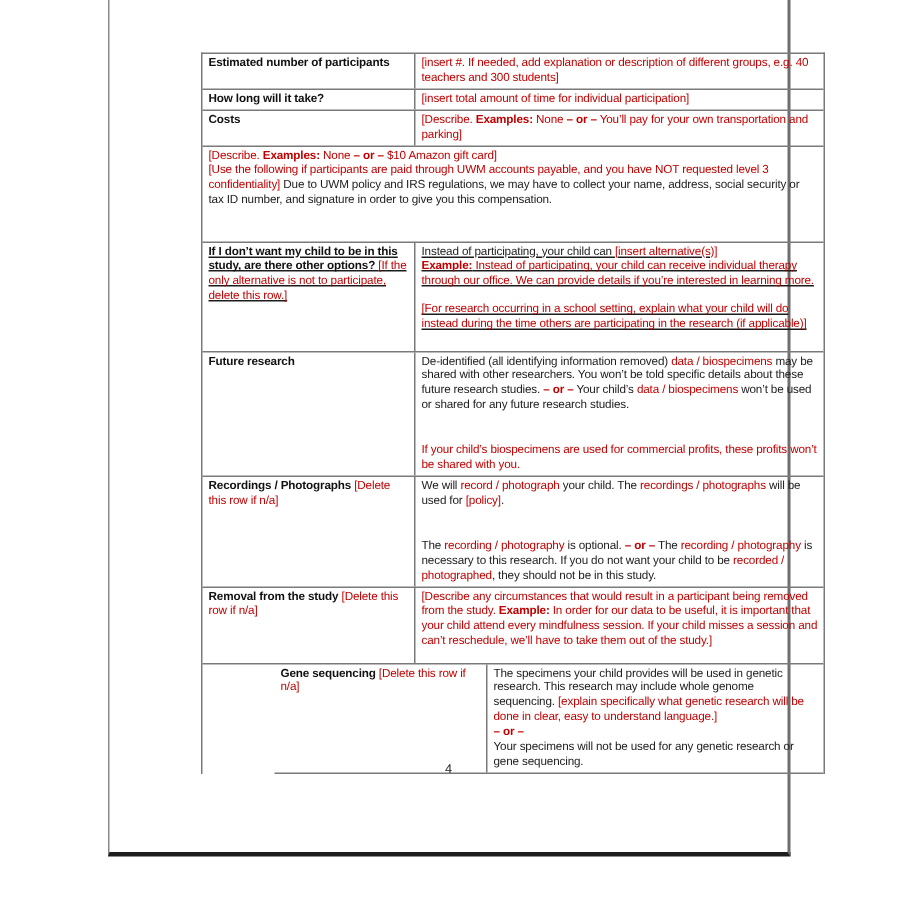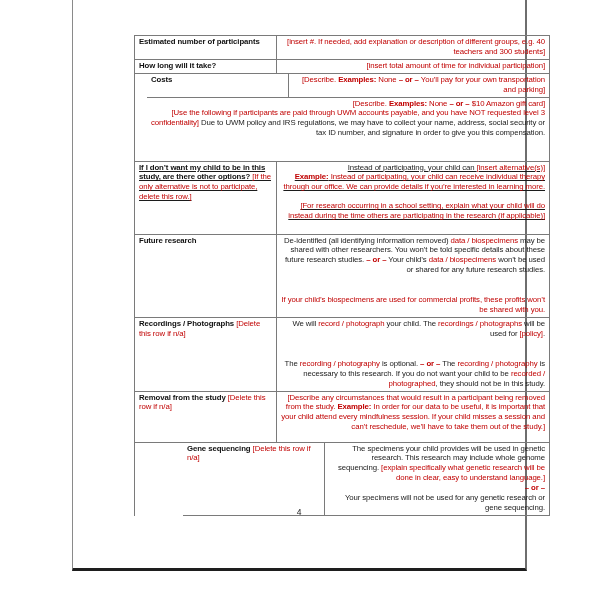--- a/index.html
+++ b/index.html
@@ -20,22 +20,22 @@
     position:absolute;left:61px;top:35px;width:416px;
     border:1px solid #7a7a7a;border-bottom:none;
     box-sizing:border-box;
     font-size:7.8px;line-height:9.9px;letter-spacing:-0.1px;color:#1c1c1c;
   }
   .trow{display:flex;border-bottom:1px solid #7a7a7a;box-sizing:border-box;}
   .th{
     width:142px;flex:0 0 142px;border-right:1px solid #7a7a7a;
     padding:1px 4px 2px 4px;font-weight:bold;box-sizing:border-box;color:#111;
   }
-  .td{flex:1;padding:1px 4px 2px 4px;box-sizing:border-box;text-align:right;}
-  .r1{min-height:22px;} .r2{min-height:11px;} .r3{min-height:22px;margin-left:12px;}
+  .td{flex:1;padding:1px 4px 2px 4px;box-sizing:border-box;}
+  .r1{min-height:22px;} .r2{min-height:11px;} .r3{min-height:22px;}
   .r4{min-height:64px;} .r5{min-height:73px;text-decoration:underline;} .r6{min-height:81px;}
   .r7{min-height:66px;} .r8{min-height:51px;} .r9{min-height:68px;margin-left:48px;}
   .para{margin:0;}
   .para.gap-small{margin-top:20px;}
   .para.gap-line{margin-top:9px;}
   .red{color:#C00000;}
   .b{font-weight:bold;}
   .th .red{font-weight:normal;}
   .page-number{
     position:absolute;left:0;top:507px;width:100%;

